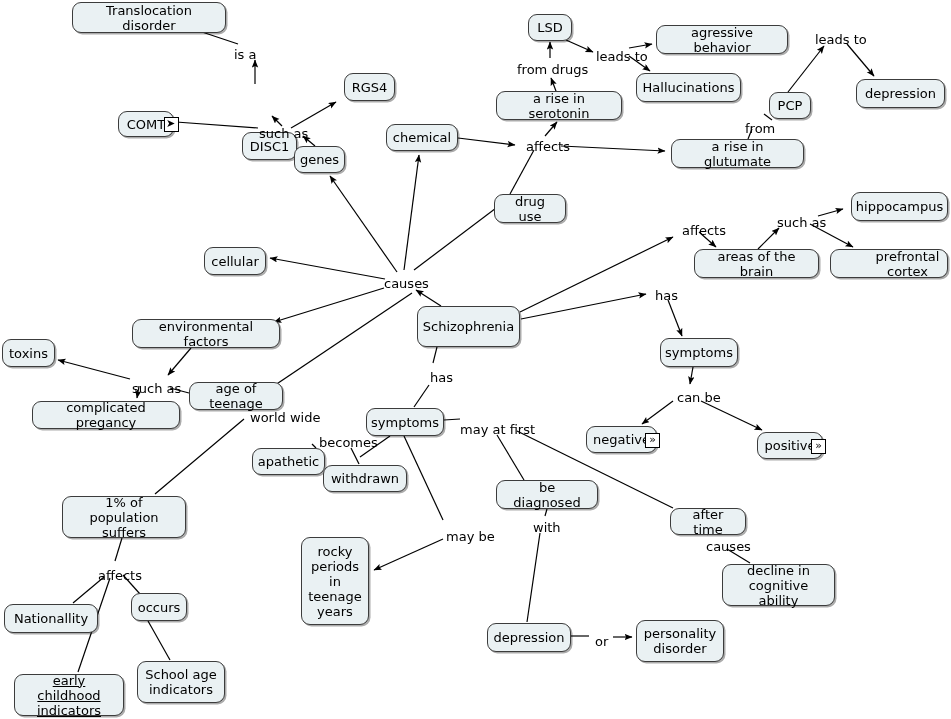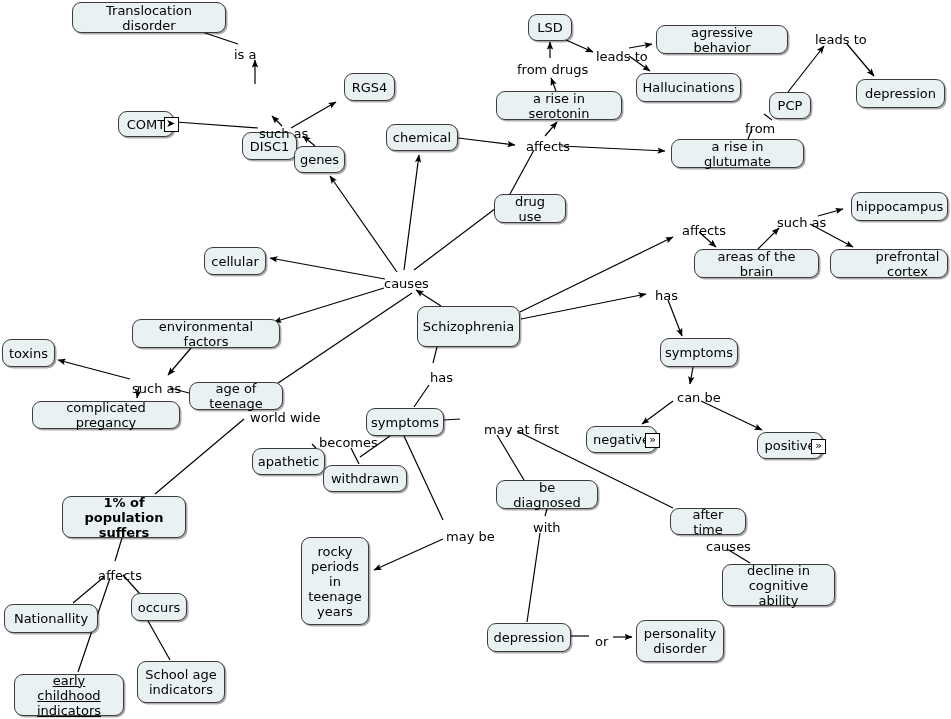--- a/index.html
+++ b/index.html
@@ -187,21 +187,21 @@
       <div class="node" style="left: 32px; top: 401px; width: 148px; height: 28px;"><span>complicated pregancy</span></div>
       <div class="node" style="left: 417px; top: 306px; width: 103px; height: 41px;"><span>Schizophrenia</span></div>
       <div class="node" style="left: 660px; top: 338px; width: 78px; height: 29px;"><span>symptoms</span></div>
       <div class="node" style="left: 586px; top: 426px; width: 71px; height: 27px;"><span>negative</span></div>
       <div class="expand-icon" style="left: 645px; top: 432.5px;">»</div>
       <div class="node" style="left: 757px; top: 432px; width: 66px; height: 27px;"><span>positive</span></div>
       <div class="expand-icon" style="left: 811px; top: 438.5px;">»</div>
       <div class="node" style="left: 366px; top: 408px; width: 78px; height: 28px;"><span>symptoms</span></div>
       <div class="node" style="left: 252px; top: 448px; width: 73px; height: 27px;"><span>apathetic</span></div>
       <div class="node" style="left: 323px; top: 465px; width: 84px; height: 27px; justify-content: flex-end;"><span>withdrawn</span></div>
-      <div class="node" style="left: 62px; top: 496px; width: 124px; height: 42px; font-weight: bold;"><span>1% of population
+      <div class="node" style="left: 62px; top: 496px; width: 124px; height: 42px;"><span>1% of population
 suffers</span></div>
       <div class="node" style="left: 4px; top: 604px; width: 94px; height: 29px;"><span>Nationallity</span></div>
       <div class="node" style="left: 131px; top: 593px; width: 56px; height: 28px;"><span>occurs</span></div>
       <div class="node" style="left: 14px; top: 674px; width: 110px; height: 42px; text-decoration: underline;"><span>early childhood
 indicators</span></div>
       <div class="node" style="left: 137px; top: 661px; width: 88px; height: 42px;"><span>School age
 indicators</span></div>
       <div class="node" style="left: 301px; top: 537px; width: 68px; height: 88px;"><span>rocky
 periods
 in
@@ -225,20 +225,20 @@
       <div class="linklabel" style="left: 745px; top: 121px;">from</div>
       <div class="linklabel" style="left: 682px; top: 223px;">affects</div>
       <div class="linklabel" style="left: 777px; top: 215px;">such as</div>
       <div class="linklabel" style="left: 384px; top: 276px;">causes</div>
       <div class="linklabel" style="left: 655px; top: 288px;">has</div>
       <div class="linklabel" style="left: 677px; top: 390px;">can be</div>
       <div class="linklabel" style="left: 132px; top: 381px;">such as</div>
       <div class="linklabel" style="left: 250px; top: 410px;">world wide</div>
       <div class="linklabel" style="left: 430px; top: 370px;">has</div>
       <div class="linklabel" style="left: 319px; top: 435px;">becomes</div>
-      <div class="linklabel" style="left: 484px; top: 422px;">may at first</div>
+      <div class="linklabel" style="left: 460px; top: 422px;">may at first</div>
       <div class="linklabel" style="left: 98px; top: 568px;">affects</div>
       <div class="linklabel" style="left: 446px; top: 529px;">may be</div>
       <div class="linklabel" style="left: 533px; top: 520px;">with</div>
       <div class="linklabel" style="left: 706px; top: 539px;">causes</div>
       <div class="linklabel" style="left: 595px; top: 634px;">or</div>
     </div>
 </div>
 
 </body></html>

